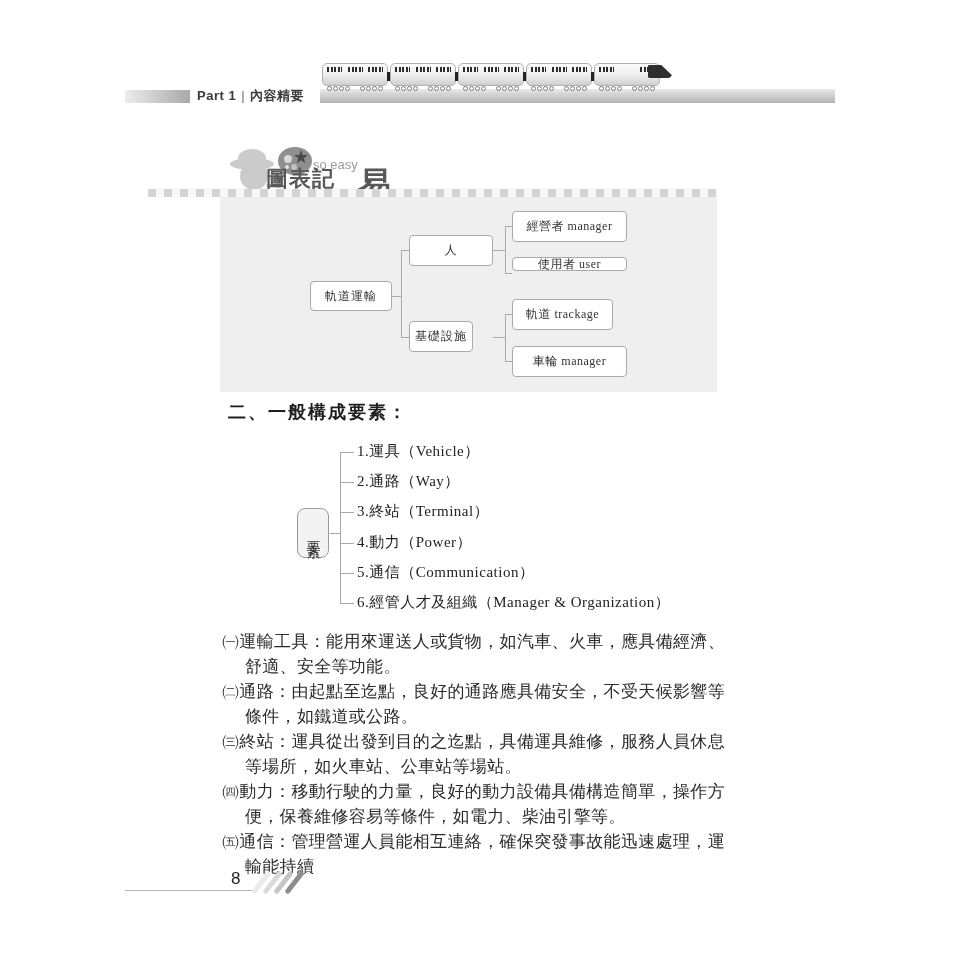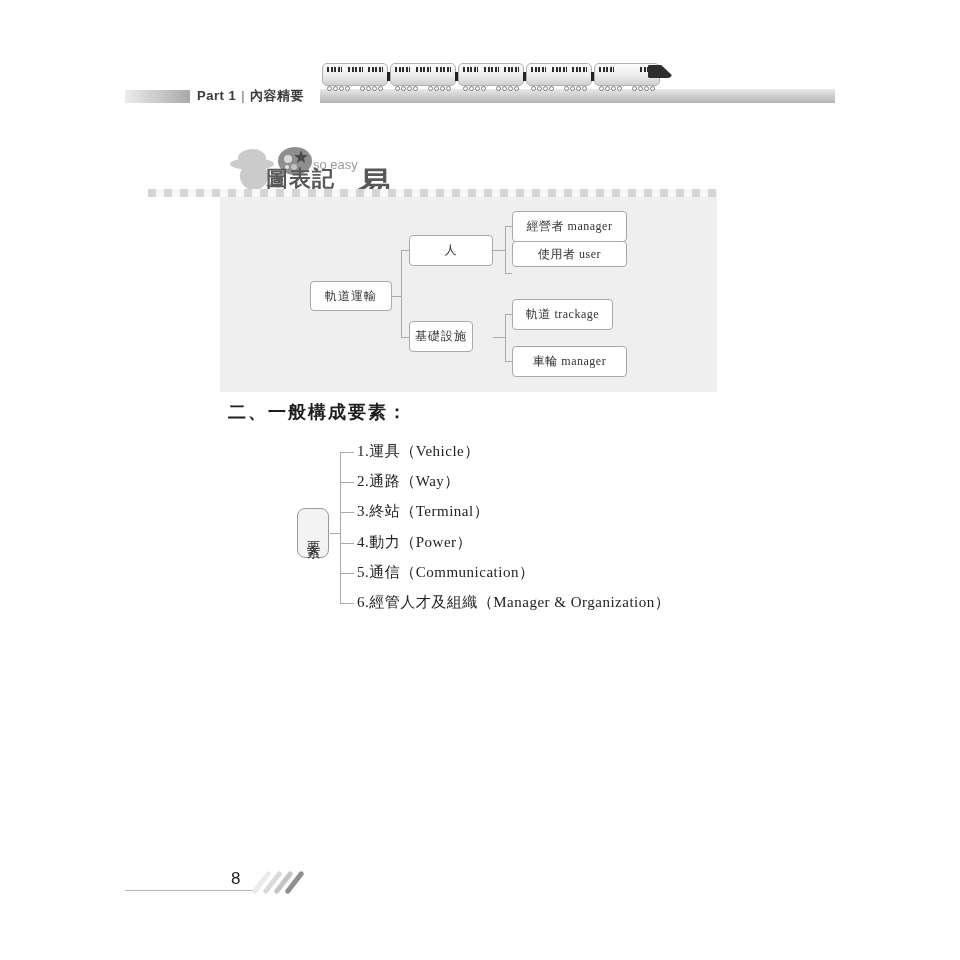--- a/index.html
+++ b/index.html
@@ -216,21 +216,21 @@
       <span class="t2">易</span>
   </div>
 
   <div class="dash-strip"></div>
   <div class="panel"></div>
 
   <div class="dbox" style="left:310px;top:281px;width:82px;height:30px;">軌道運輸</div>
   <div class="dbox" style="left:409px;top:235px;width:84px;height:31px;">人</div>
   <div class="dbox" style="left:409px;top:321px;width:64px;height:31px;">基礎設施</div>
   <div class="dbox" style="left:512px;top:211px;width:115px;height:31px;letter-spacing:.5px;">經營者 manager</div>
-  <div class="dbox" style="left:512px;top:241px;width:115px;height:26px;letter-spacing:.5px;">使用者 user</div>
+  <div class="dbox" style="left:512px;top:257px;width:115px;height:14px;letter-spacing:.5px;">使用者 user</div>
   <div class="dbox" style="left:512px;top:299px;width:101px;height:31px;letter-spacing:.5px;">軌道 trackage</div>
   <div class="dbox" style="left:512px;top:346px;width:115px;height:31px;letter-spacing:.5px;">車輪 manager</div>
 
   <div class="hline" style="left:392px;top:296px;width:9px;"></div>
   <div class="vline" style="left:401px;top:250px;height:87px;"></div>
   <div class="hline" style="left:401px;top:250px;width:8px;"></div>
   <div class="hline" style="left:401px;top:337px;width:8px;"></div>
   <div class="hline" style="left:493px;top:250px;width:12px;"></div>
   <div class="vline" style="left:505px;top:226px;height:48px;"></div>
   <div class="hline" style="left:505px;top:226px;width:7px;"></div>
@@ -252,20 +252,27 @@
   <div class="hline" style="left:340px;top:573px;width:14px;"></div>
   <div class="hline" style="left:340px;top:603px;width:14px;"></div>
 
   <div class="tree-item" style="top:442px;">1.運具（Vehicle）</div>
   <div class="tree-item" style="top:472px;">2.通路（Way）</div>
   <div class="tree-item" style="top:502px;">3.終站（Terminal）</div>
   <div class="tree-item" style="top:533px;">4.動力（Power）</div>
   <div class="tree-item" style="top:563px;">5.通信（Communication）</div>
   <div class="tree-item" style="top:593px;">6.經管人才及組織（Manager &amp; Organization）</div>
 
+  <div class="bodytext">
+    <p>㈠運輸工具：能用來運送人或貨物，如汽車、火車，應具備經濟、舒適、安全等功能。</p>
+    <p>㈡通路：由起點至迄點，良好的通路應具備安全，不受天候影響等條件，如鐵道或公路。</p>
+    <p>㈢終站：運具從出發到目的之迄點，具備運具維修，服務人員休息等場所，如火車站、公車站等場站。</p>
+    <p>㈣動力：移動行駛的力量，良好的動力設備具備構造簡單，操作方便，保養維修容易等條件，如電力、柴油引擎等。</p>
+    <p>㈤通信：管理營運人員能相互連絡，確保突發事故能迅速處理，運輸能持續</p>
+  </div>
 
   <div class="foot-line"></div>
   <div class="page-num">8</div>
   <div class="slashes">
     <i class="s1"></i>
       <i class="s2"></i>
       <i class="s3"></i>
       <i class="s4"></i>
   </div>
 

